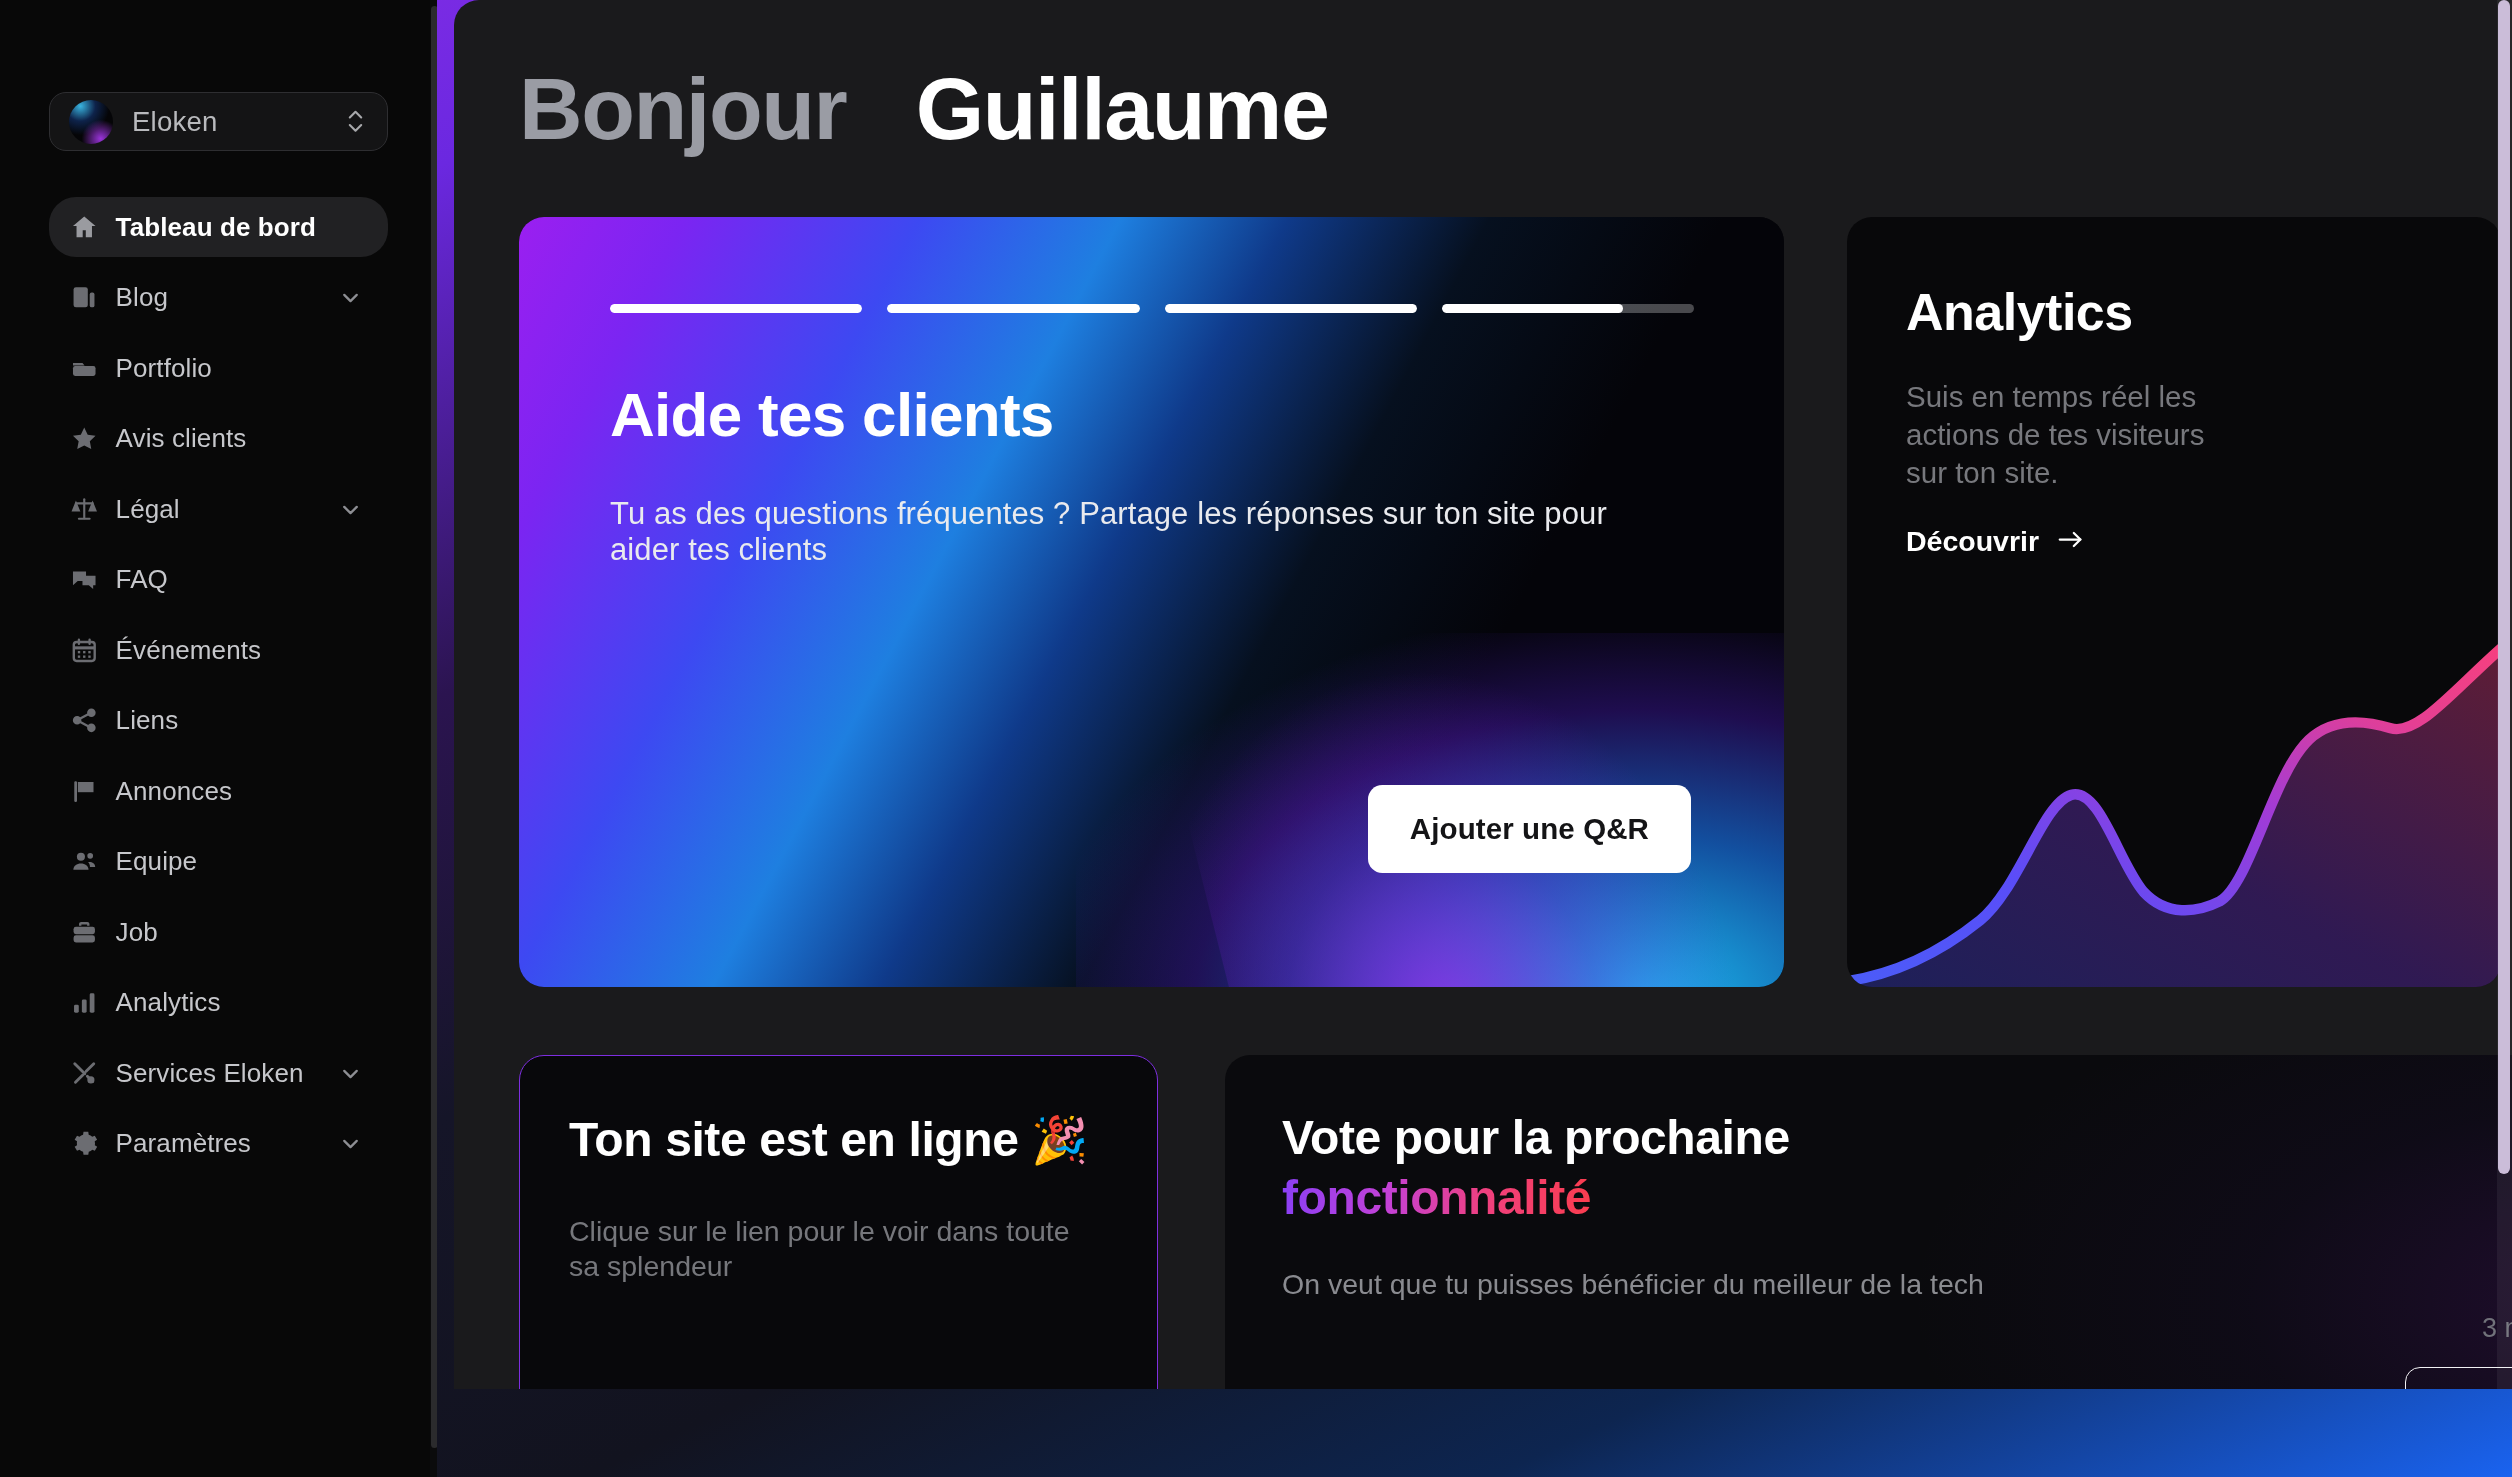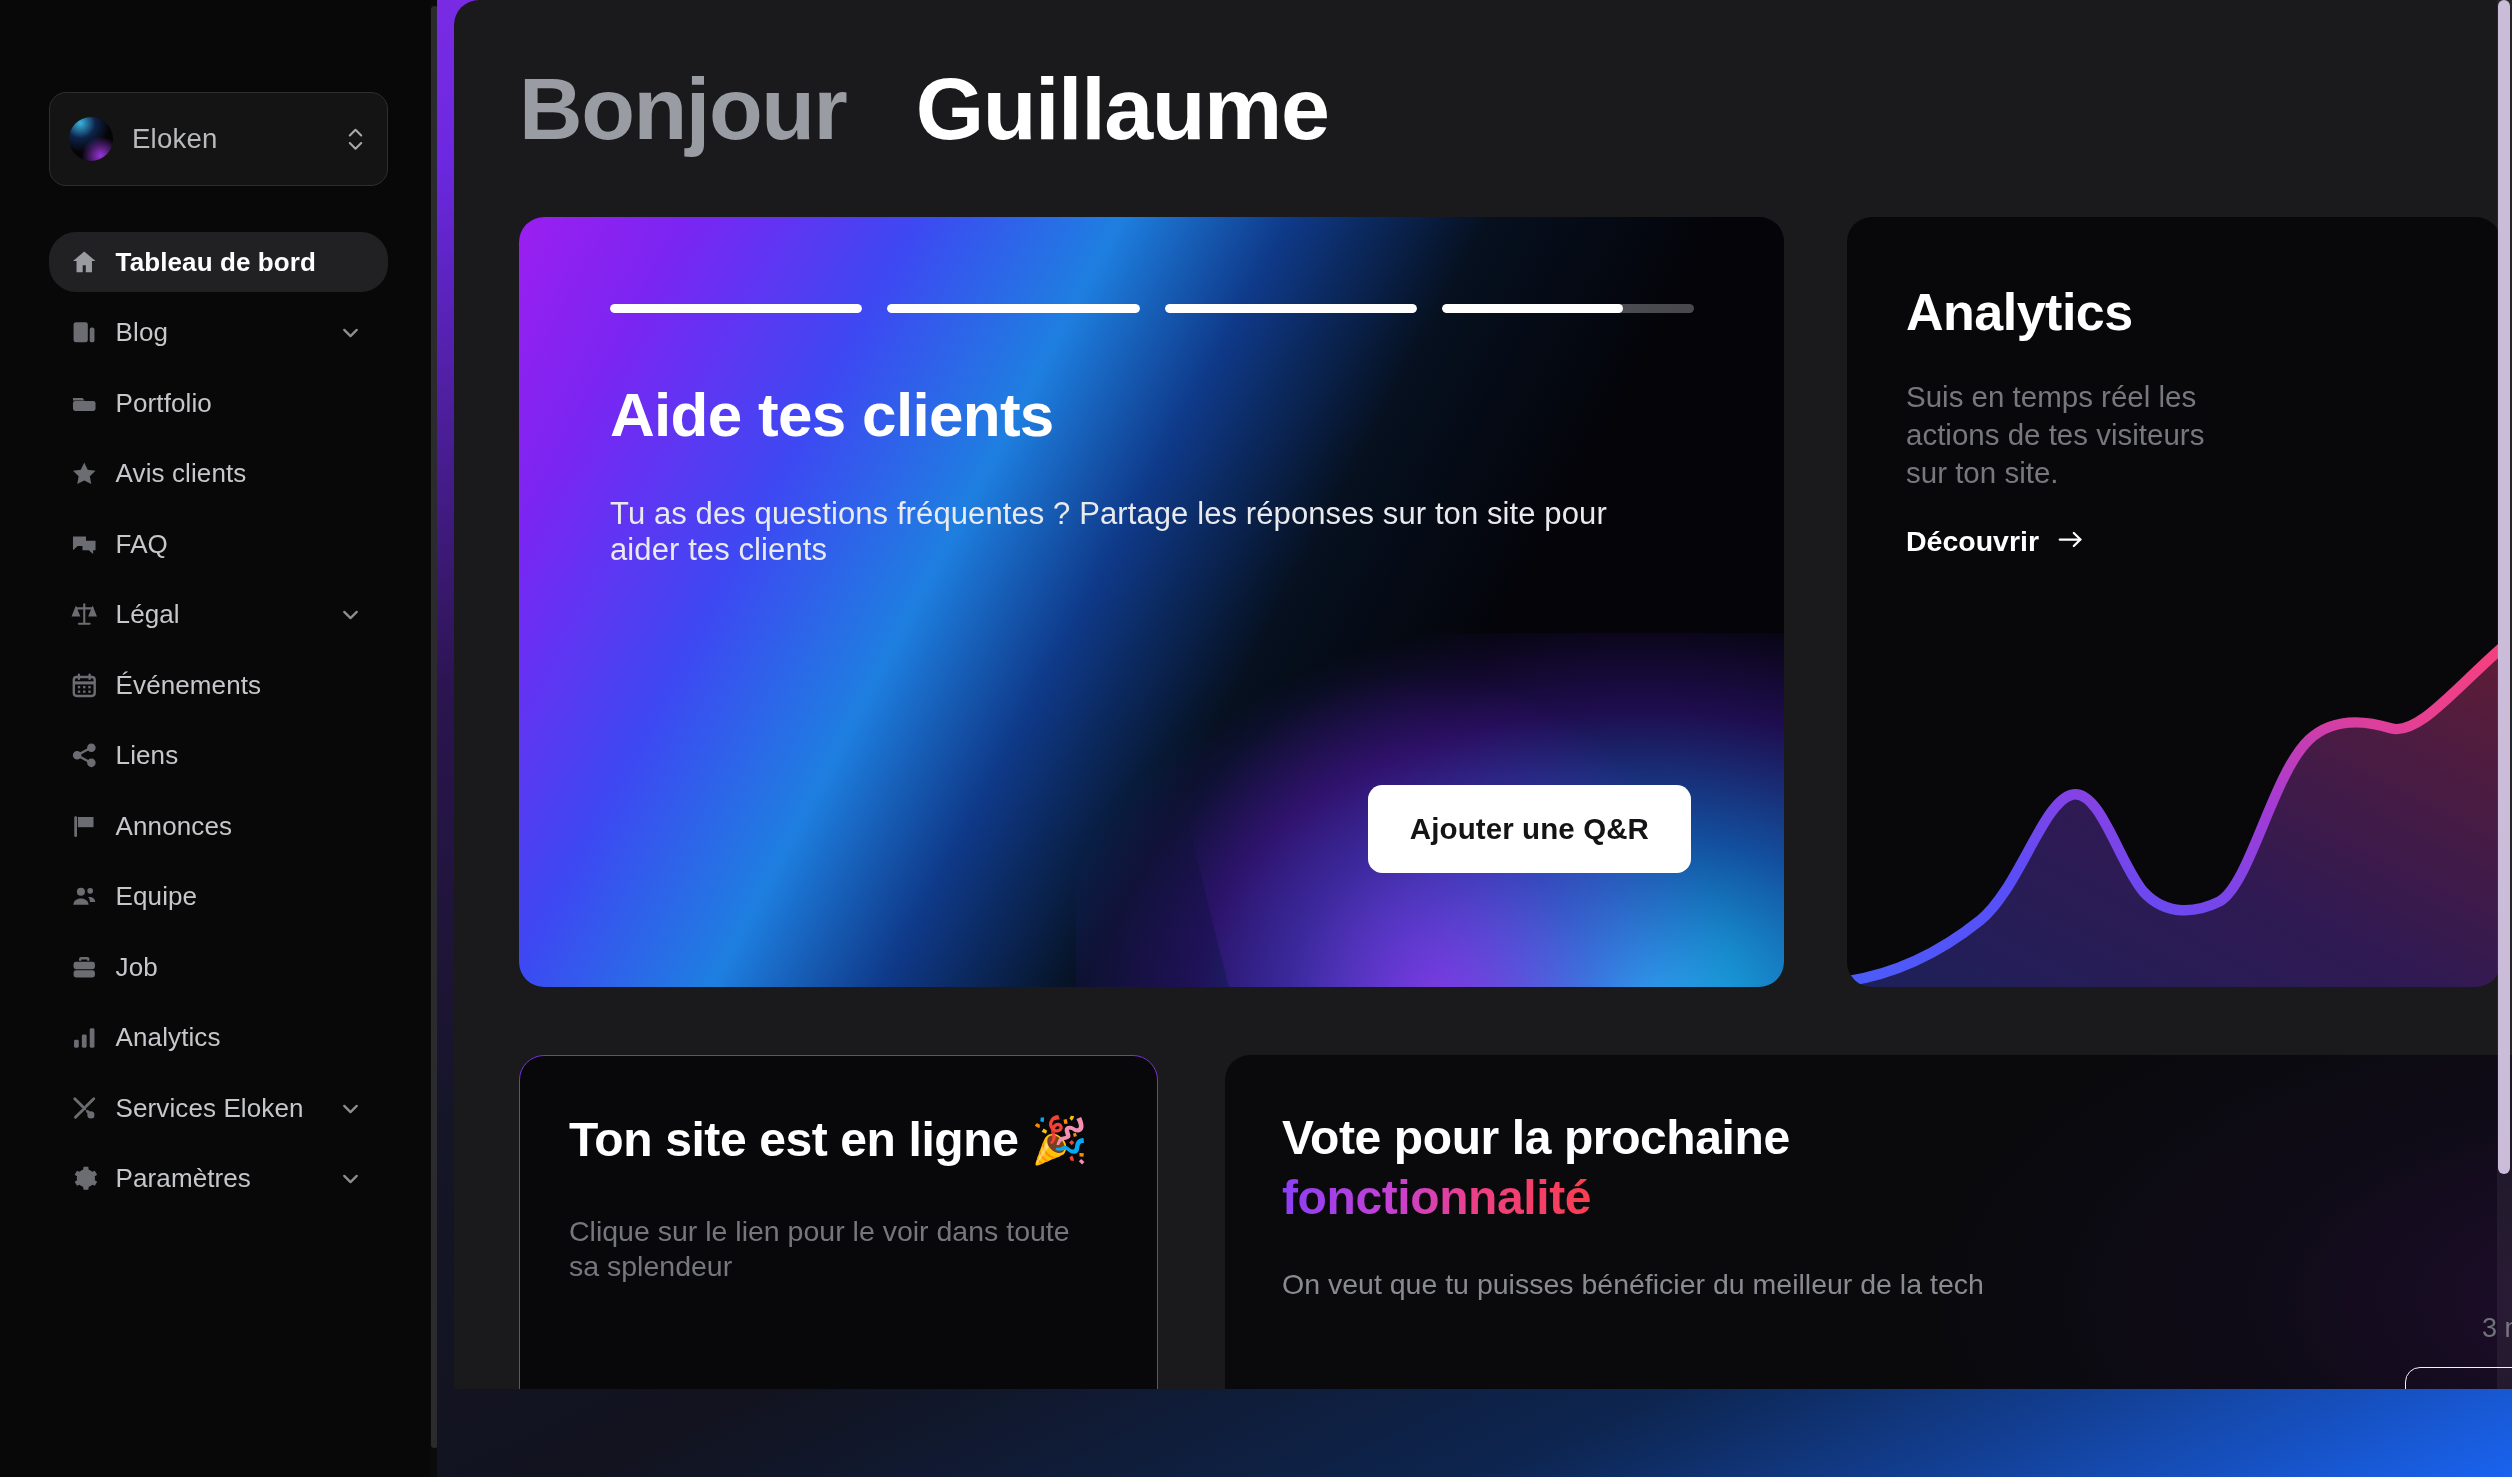--- a/index.html
+++ b/index.html
@@ -20,21 +20,21 @@
   #sidebar {
     position: relative;
     width: 437px; height: 1478px;
     background: #080808;
     flex: 0 0 437px;
     overflow: hidden;
   }
   #sidebar-inner { padding: 0 49px; }
   .workspace {
     margin-top: 92px;
-    height: 94px;
+    height: 59px;
     border: 1.5px solid #2e2e31;
     border-radius: 17px;
     background: #141415;
     display: flex;
     align-items: center;
     padding: 0 21px 0 19px;
     gap: 19px;
   }
   .ws-avatar {
     width: 44px; height: 44px;
@@ -359,44 +359,44 @@
           <span class="nav-ico">
             <svg width="28.5" height="28.5" viewBox="0 0 24 24" fill="currentColor">
                 <path d="M12 3l2.9 6 6.6.9-4.8 4.6 1.2 6.5L12 18l-5.9 3 1.2-6.5L2.5 9.9 9.1 9z"></path>
               </svg>
           </span>
           <span class="nav-label">Avis clients</span>
         </div>
 
         <div class="nav-item">
           <span class="nav-ico">
-            <svg width="28.5" height="28.5" viewBox="0 0 24 24" fill="currentColor">
-                <path d="M2.5 5.5h11v8h-7l-4 3.5z"></path>
-                <path d="M10.5 9h11v8h-2v3.3L15.8 17h-5.3z"></path>
-              </svg>
-          </span>
-          <span class="nav-label">FAQ</span>
-        </div>
-
-        <div class="nav-item">
-          <span class="nav-ico">
             <svg width="28.5" height="28.5" viewBox="0 0 24 24" fill="none" stroke="currentColor" stroke-width="1.8" stroke-linecap="round">
                 <path d="M12 3.6v16"></path>
                 <path d="M5 7h14"></path>
                 <path d="M5 7 2.6 13h4.8z" fill="currentColor"></path>
                 <path d="M19 7l-2.4 6h4.8z" fill="currentColor"></path>
                 <path d="M7.5 20h9"></path>
               </svg>
           </span>
           <span class="nav-label">Légal</span>
           <span class="nav-chev">
             <svg width="25" height="25" viewBox="0 0 24 24" fill="none" stroke="currentColor" stroke-width="2.2" stroke-linecap="round" stroke-linejoin="round">
                 <path d="M6 9.5 12 15.5 18 9.5"></path>
               </svg>
           </span>
+        </div>
+
+        <div class="nav-item">
+          <span class="nav-ico">
+            <svg width="28.5" height="28.5" viewBox="0 0 24 24" fill="currentColor">
+                <path d="M2.5 5.5h11v8h-7l-4 3.5z"></path>
+                <path d="M10.5 9h11v8h-2v3.3L15.8 17h-5.3z"></path>
+              </svg>
+          </span>
+          <span class="nav-label">FAQ</span>
         </div>
 
         <div class="nav-item">
           <span class="nav-ico">
             <svg width="28.5" height="28.5" viewBox="0 0 24 24" fill="none" stroke="currentColor" stroke-width="2">
                 <rect x="3.2" y="5" width="17.6" height="16" rx="2.4"></rect>
                 <path d="M3.2 10h17.6" stroke-width="2.6"></path>
                 <path d="M7.5 3.2v3.4M16.5 3.2v3.4" stroke-linecap="round"></path>
                 <g fill="currentColor" stroke="none">
                   <rect x="6.6" y="12.6" width="2" height="2"></rect>

